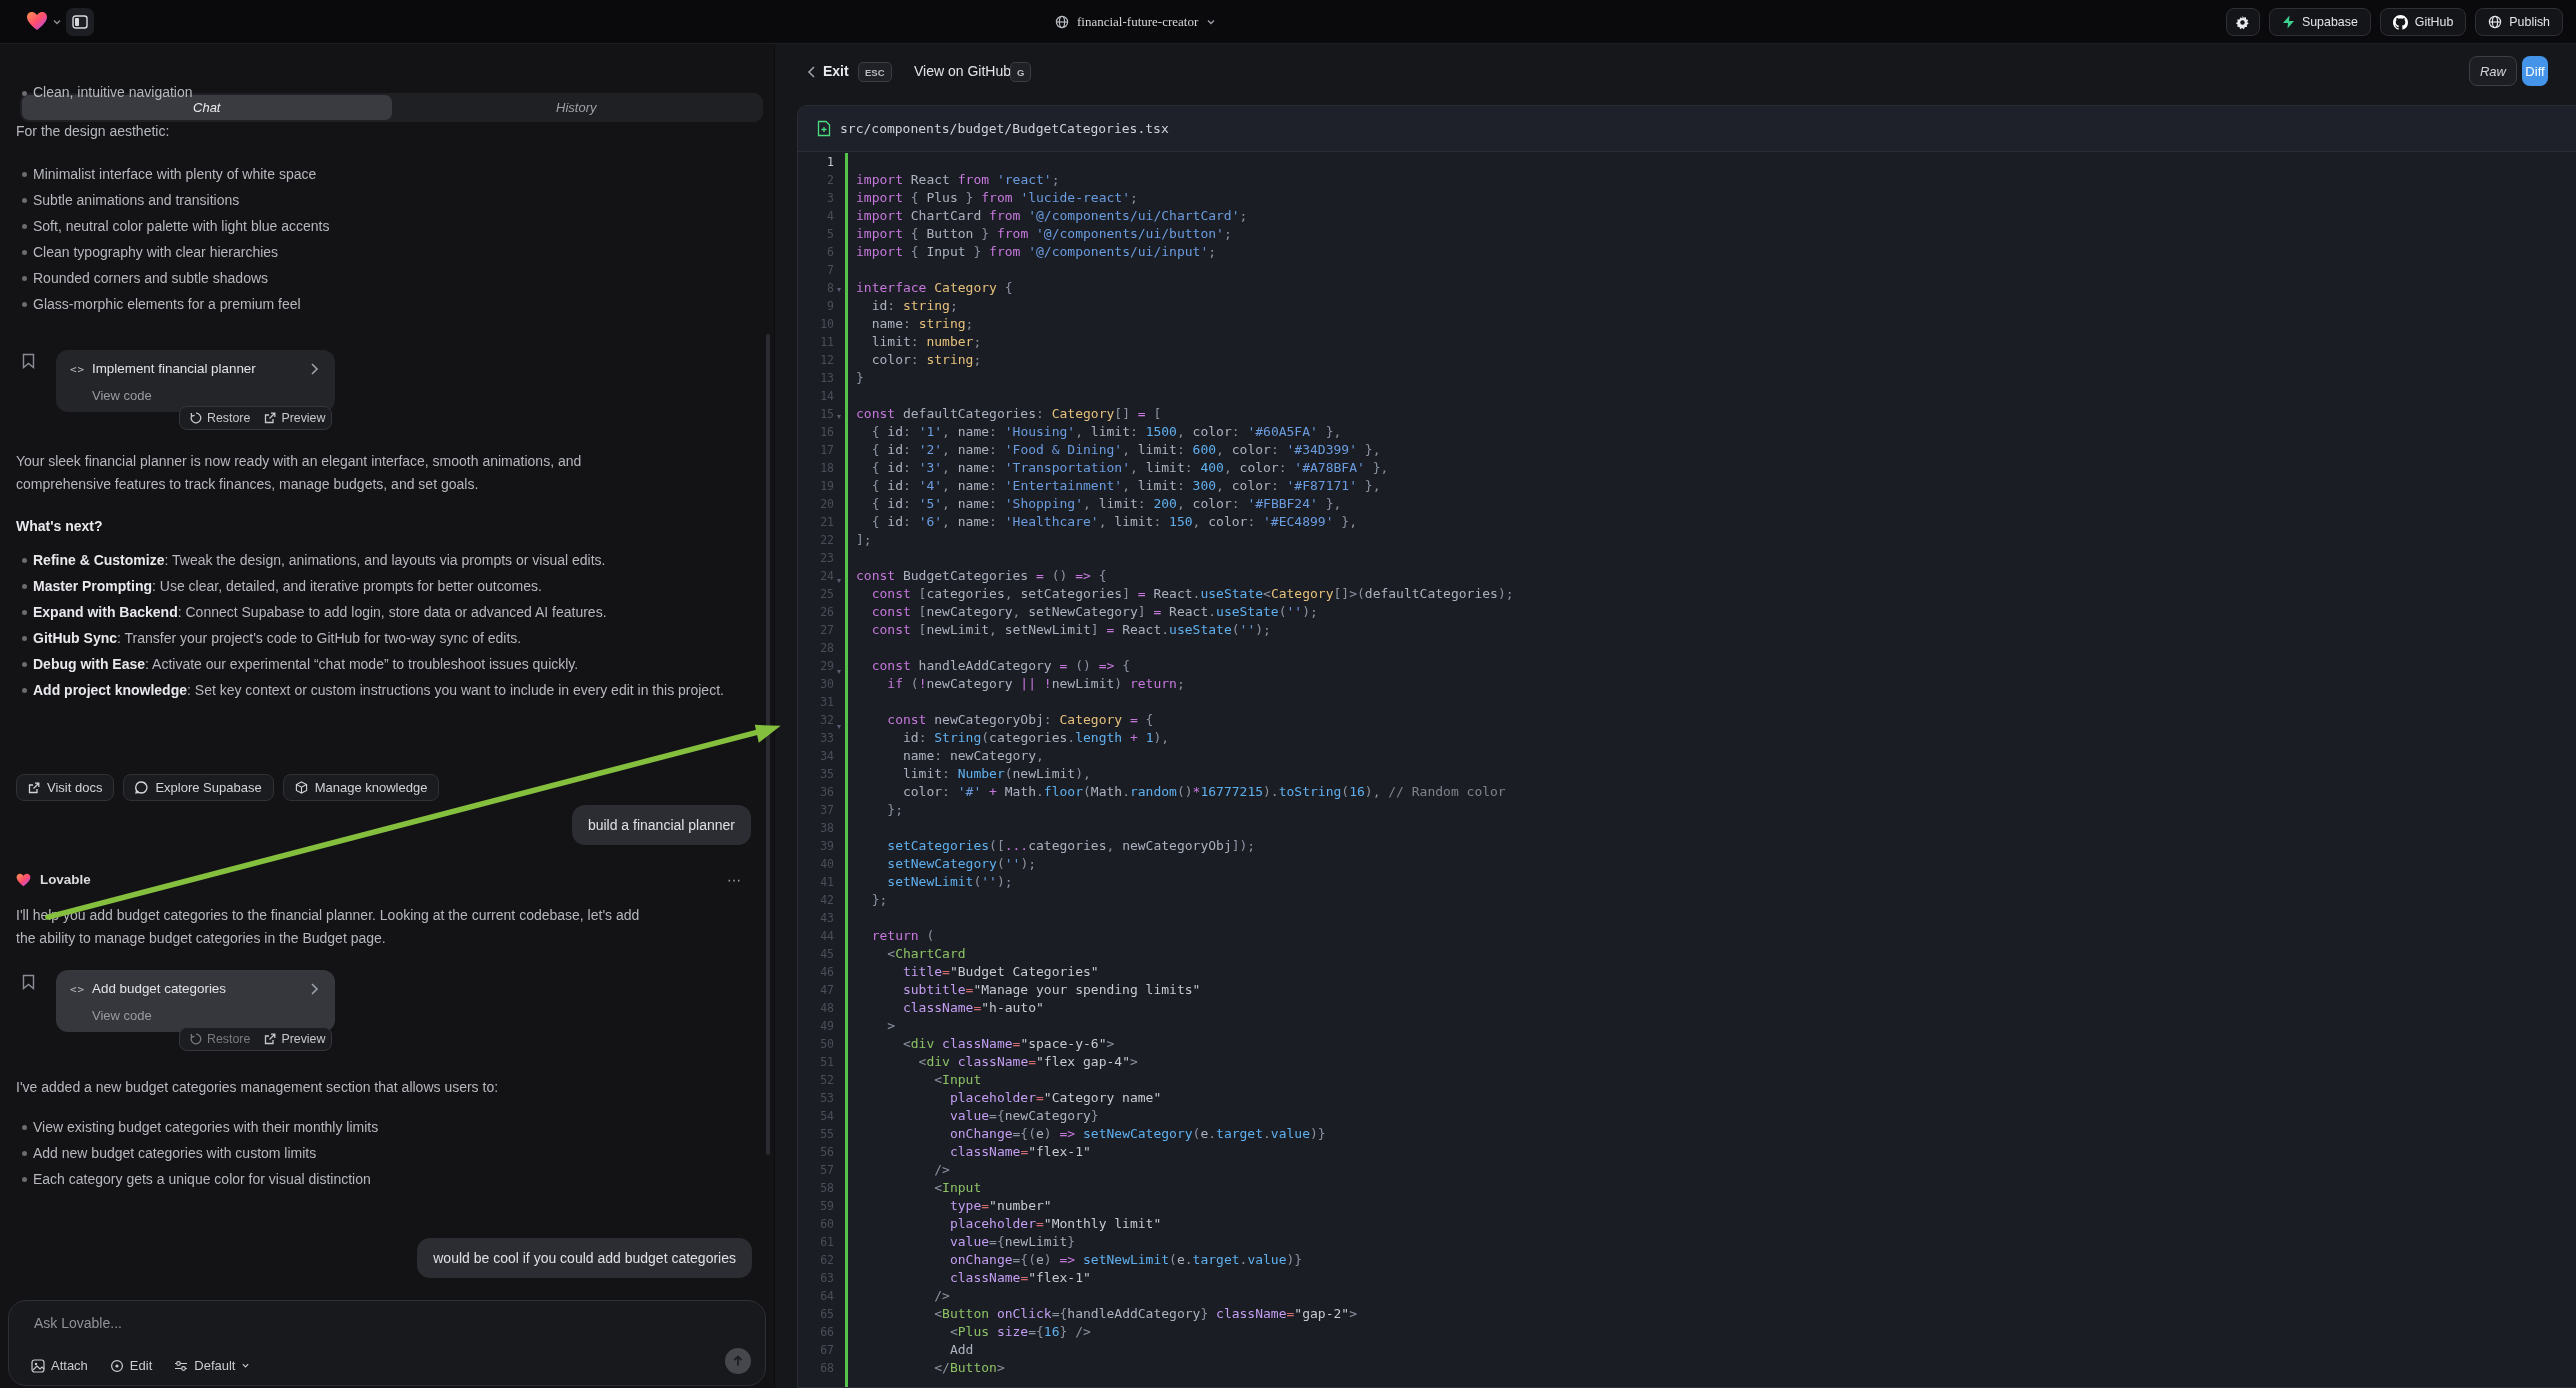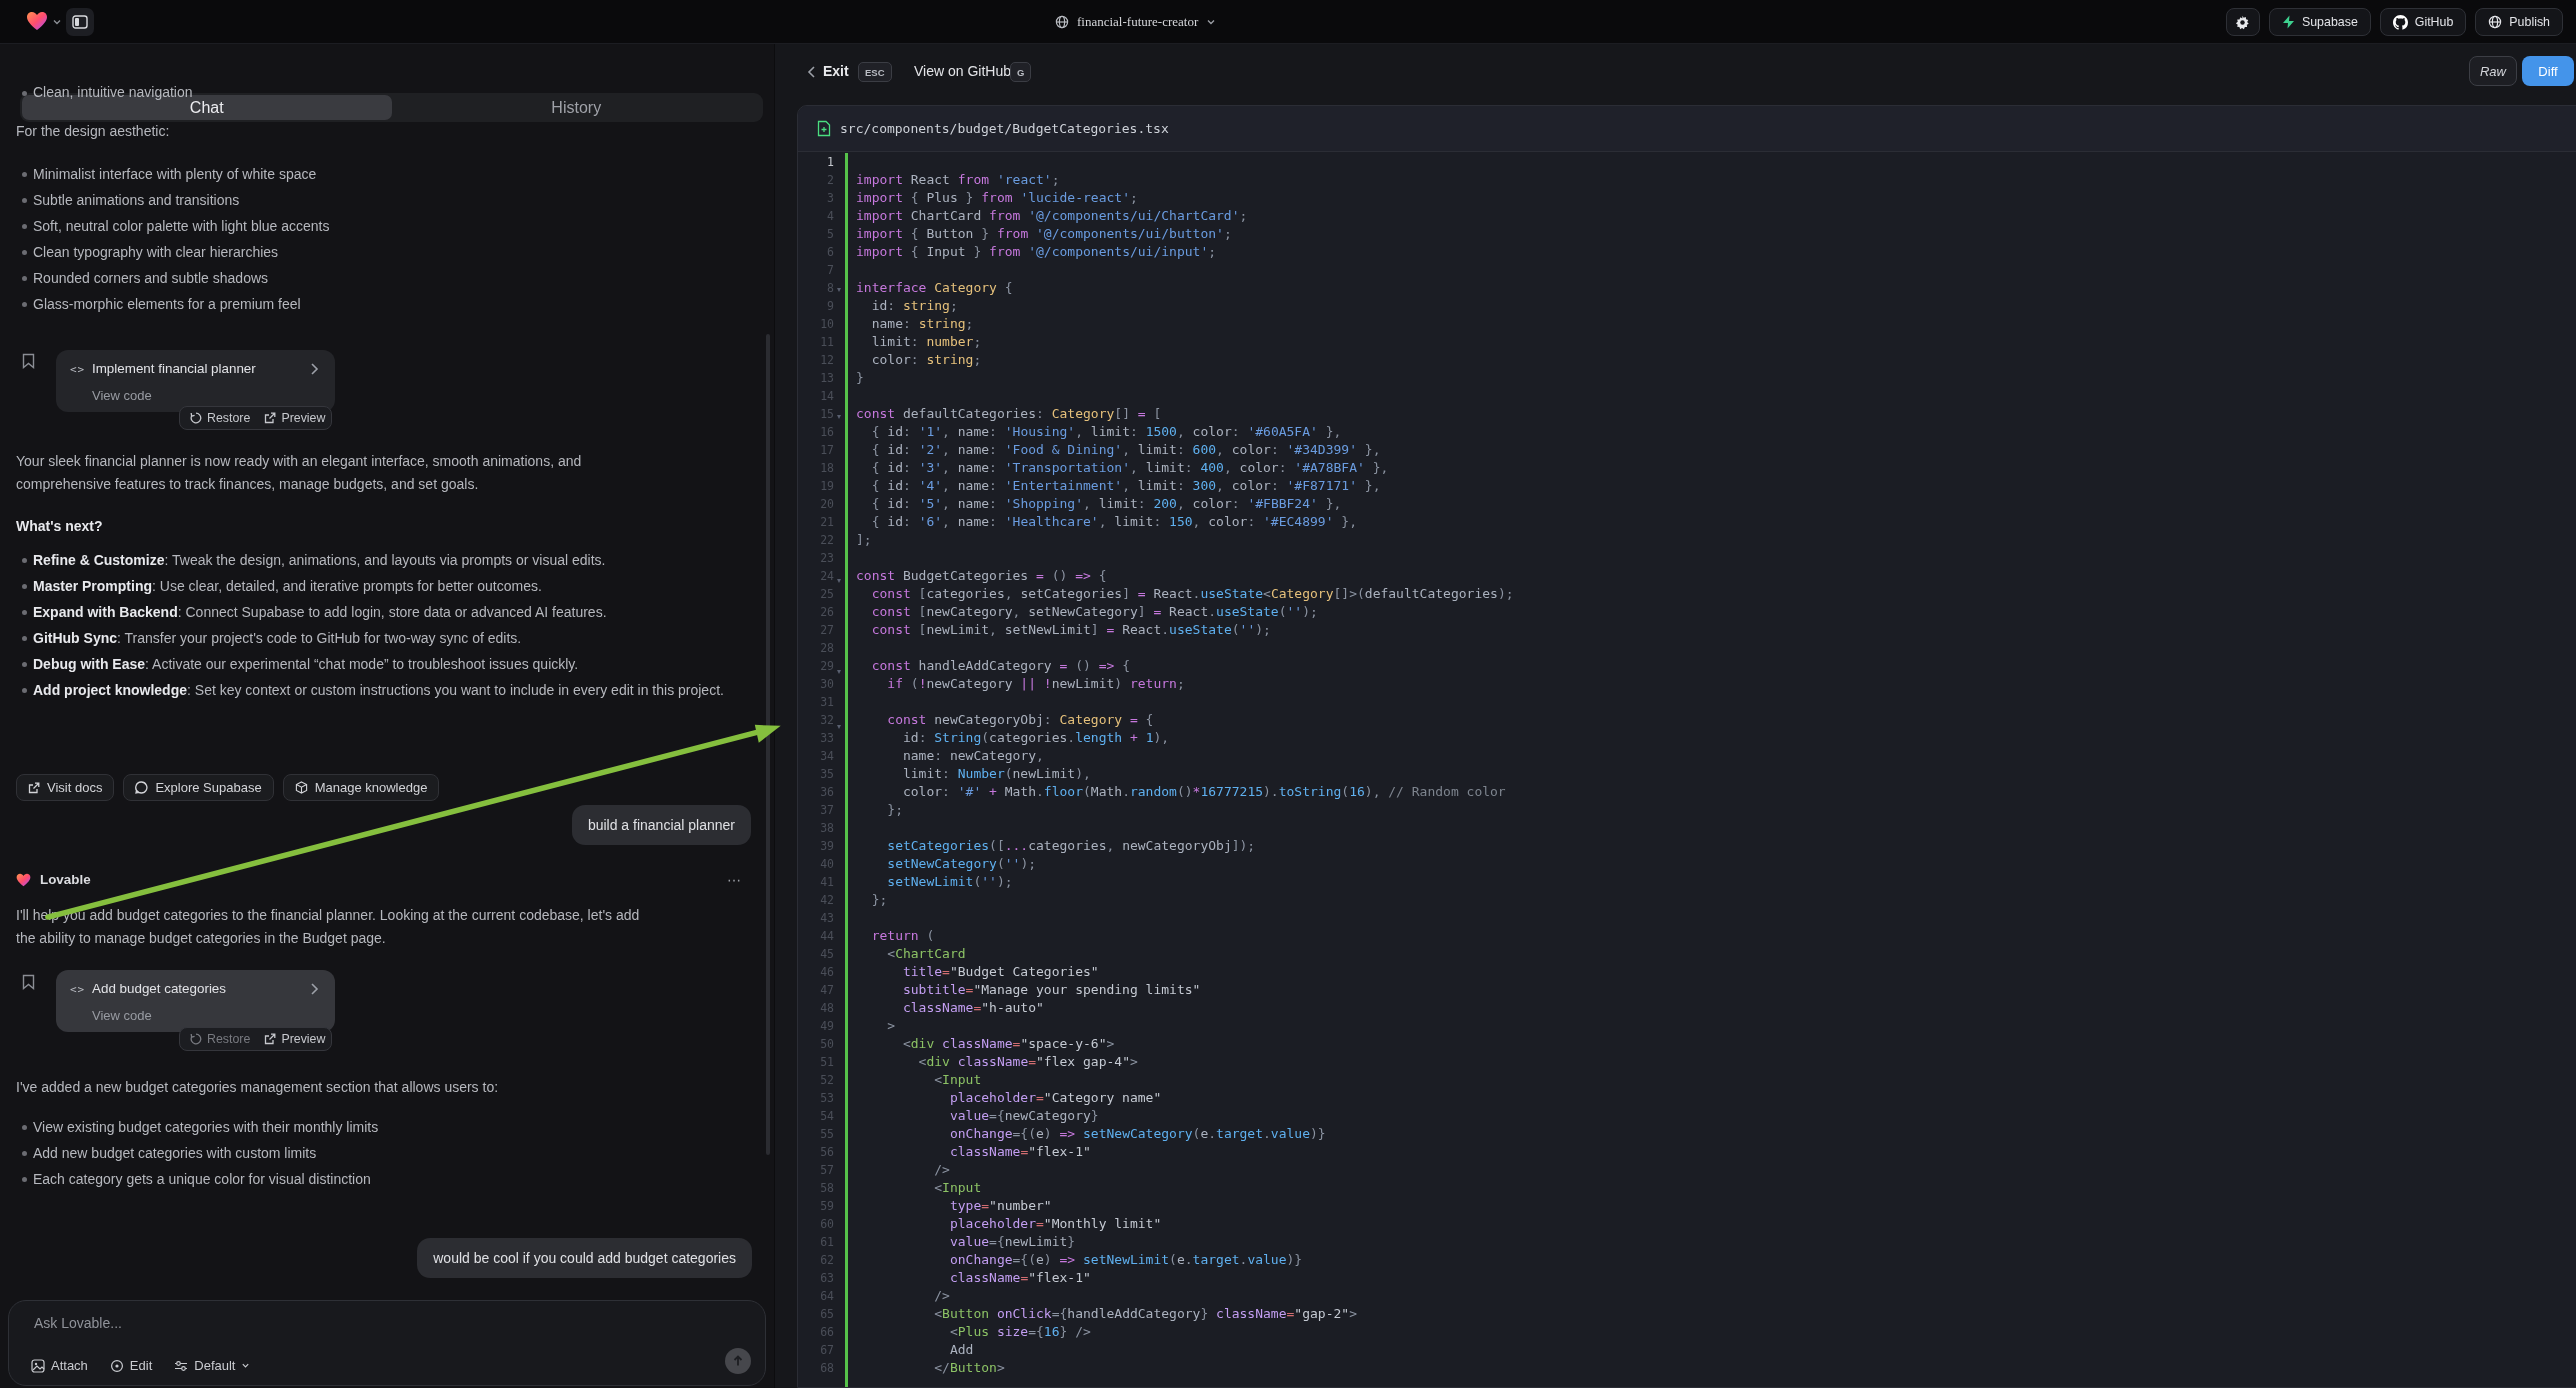--- a/index.html
+++ b/index.html
@@ -23,22 +23,22 @@
   .tb-gear { width:34px; justify-content:center; padding:0; }
 
   
   .chat-panel { position:absolute; left:0; top:44px; width:774px; bottom:0; background:#131316; }
   .right-panel { position:absolute; left:774px; top:44px; right:0; bottom:0; background:#16171b;
     border-left:1px solid #0c0c0e; }
 
   
   .tabs { position:absolute; left:20px; top:49px; width:743px; height:29px; background:#1f2023;
     border-radius:9px; display:flex; padding:2px; }
-  .tab { flex:1; display:flex; align-items:center; justify-content:center; font-size:16px;
-    color:#9fa1a8; border-radius:7px; }
+  .tab { flex:1; display:flex; align-items:center; justify-content:center; font-size:13px;
+    color:#9fa1a8; border-radius:7px;font-style:italic; }
   .tab.active { background:#3a3b40; color:#ececf0; }
 
   
   .p { position:absolute; left:16px; color:#b6b8be; font-size:14px; line-height:23px; }
   .bullet-dot { position:absolute; width:5px; height:5px; border-radius:50%; background:#6b6c72; }
   .ul { position:absolute; left:33px; color:#b6b8be; font-size:14px; line-height:26px; width:707px; }
   .ul .li { position:relative; }
   .ul .li::before { content:""; position:absolute; left:-11px; top:11px; width:5px; height:5px;
     border-radius:50%; background:#6b6c72; }
   .bold { color:#e8e9ed; font-weight:bold; }
@@ -87,21 +87,21 @@
   .chat-scroll { position:absolute; left:766px; top:334px; width:4px; height:821px; border-radius:2px;
     background:#2b2c31; }
   .exit-chev { position:absolute; left:807px; top:65px; color:#9ca0a8; }
   .exit-lbl { position:absolute; left:823px; top:63px; color:#e9eaed; font-size:14px; font-weight:bold; }
   .kbd { position:absolute; height:20px; border:1px solid #3b3d44; background:#202127; border-radius:5px;
     color:#b9bcc3; font-size:9.5px; font-weight:bold; display:flex; align-items:center; padding:0 6px; }
   .gh-lbl { position:absolute; left:914px; top:63px; color:#e4e5e9; font-size:14px; }
   .raw-btn { position:absolute; left:2469px; top:56px; width:48px; height:30px; border:1px solid #3c3e45;
     background:#1d1e23; border-radius:8px; color:#d3d5da; font-size:13px; display:flex;
     align-items:center; justify-content:center;font-style:italic; }
-  .diff-btn { position:absolute; left:2522px; top:56px; width:52px; height:30px; border-radius:8px;
+  .diff-btn { position:absolute; left:2522px; top:56px; width:26px; height:30px; border-radius:8px;
     color:#fff; font-size:13px; display:flex; align-items:center; justify-content:center; }
 
   
   .code-card { position:absolute; left:797px; top:105px; width:1880px; bottom:0; background:#1b1d24;
     border:1px solid #2b2d35; border-radius:10px 10px 0 0; overflow:hidden; }
   .path-bar { position:absolute; left:0; top:0; right:0; height:46px; background:#1f212a;
     border-bottom:1px solid #2b2d35; }
   .path-txt { position:absolute; left:42px; top:15px; color:#ced2d9; font-size:13px;
     font-family:"DejaVu Sans Mono", monospace; }
   .file-ico { position:absolute; left:19px; top:14px; color:#4ade80; }

